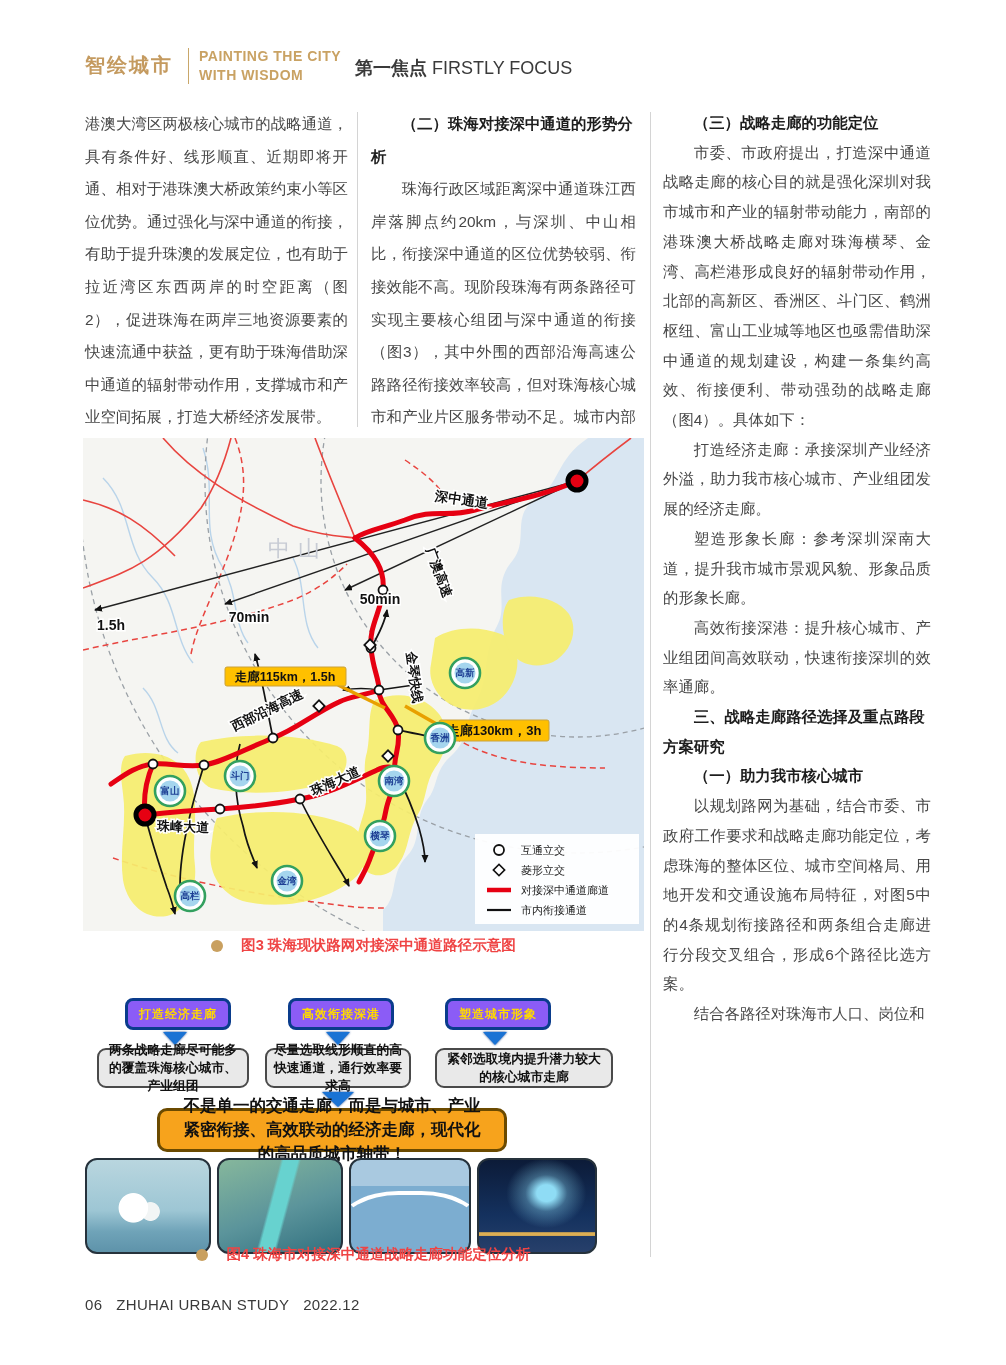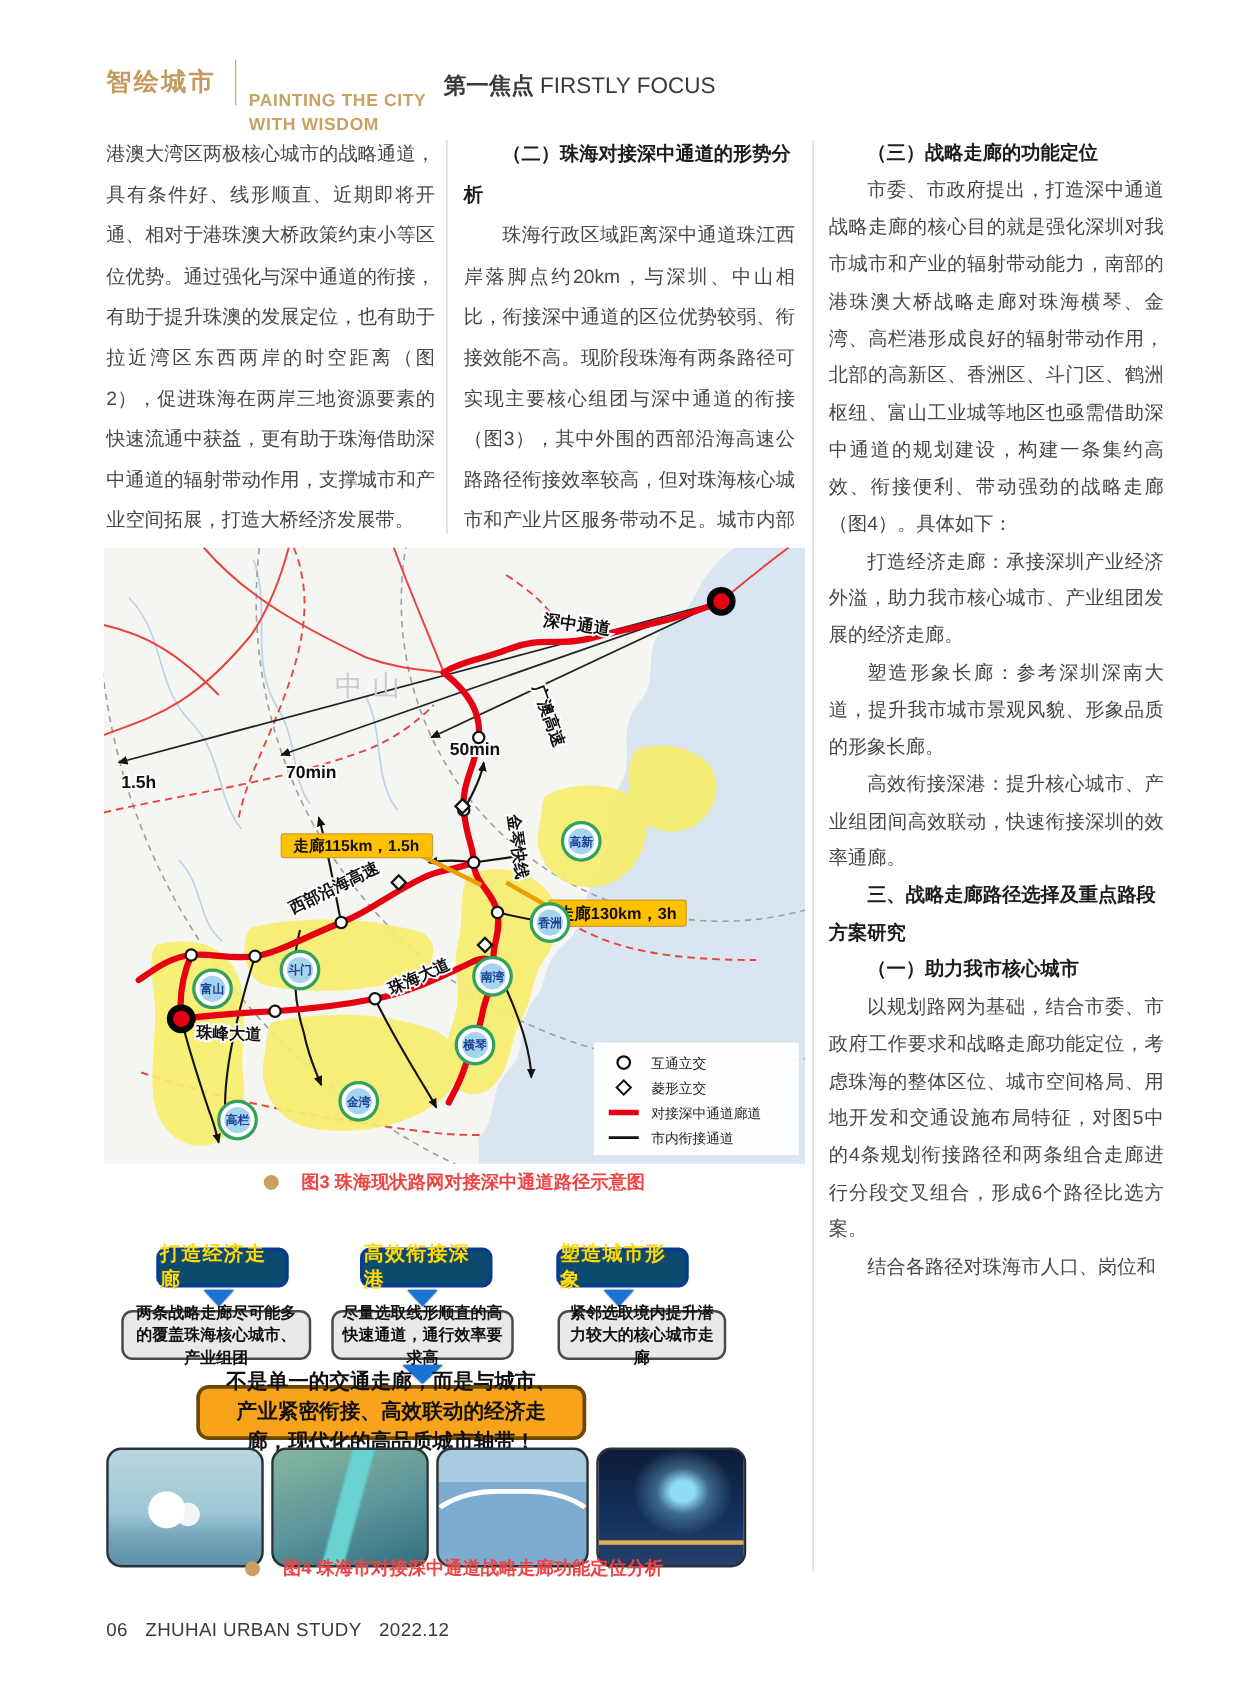--- a/index.html
+++ b/index.html
@@ -3,21 +3,21 @@
 <meta charset="utf-8">
 <style>
   html,body{margin:0;padding:0;background:#ffffff;}
   #page{position:relative;width:1006px;height:1365px;background:#ffffff;overflow:hidden;
         font-family:"Liberation Sans","DejaVu Sans",sans-serif;color:#3f3f3f;}
 
   
   .hdr{position:absolute;left:85px;top:44px;width:860px;height:46px;}
   .logo-cn{position:absolute;left:0;top:8px;font-size:20px;font-weight:800;color:#c49a5f;letter-spacing:2px;}
   .logo-bar{position:absolute;left:103px;top:4px;width:1px;height:36px;background:#c9a76a;}
-  .logo-en{position:absolute;left:114px;top:3px;font-size:14px;font-weight:700;color:#c9a263;line-height:19px;letter-spacing:.5px;margin-top:24px;}
+  .logo-en{position:absolute;left:114px;top:3px;font-size:14px;font-weight:700;color:#c9a263;line-height:19px;letter-spacing:.5px;}
   .section-title{position:absolute;left:270px;top:12px;font-size:18px;color:#3a3a3a;}
   .section-title .cn{font-weight:700;}
 
   
   .col{position:absolute;top:108px;font-size:15.4px;text-align:justify;text-justify:inter-character;color:#474747;}
   .col p,.col h4{margin:0;font-size:15.4px;}
   #col1{left:85px;width:263px;line-height:32.6px;}
   #col2{left:371px;width:265px;line-height:32.6px;}
   #col3{left:663px;width:268px;line-height:29.7px;}
   .indent{text-indent:2em;}
@@ -31,22 +31,22 @@
   
   #fig3{position:absolute;left:83px;top:438px;width:561px;height:493px;}
   #fig3 svg{display:block;}
   .figcap{position:absolute;display:flex;align-items:center;justify-content:center;gap:18px;
           font-size:14.6px;font-weight:700;color:#ef4444;}
   .cap-dot{width:12px;height:12px;border-radius:50%;background:#c9a05f;flex:0 0 auto;}
   #cap3{left:83px;top:936px;width:561px;}
 
   
   #fig4{position:absolute;left:83px;top:984px;width:561px;height:300px;}
-  .pill-head{position:absolute;height:26px;background:#0c4a6e;border:3px solid #0a3c8c;border-radius:8px;
-             color:#ffd900;font-size:16px;font-weight:800;display:flex;align-items:center;justify-content:center;
+  .pill-head{position:absolute;height:26px;background:#8b5cf6;border:3px solid #0a3c8c;border-radius:8px;
+             color:#ffd900;font-size:12px;font-weight:800;display:flex;align-items:center;justify-content:center;
              letter-spacing:1px;}
   .sm-arrow{position:absolute;width:0;height:0;border-left:12px solid transparent;border-right:12px solid transparent;
             border-top:13px solid #1a73d4;filter:drop-shadow(0 0 1px #0a3c8c);}
   .gray-box{position:absolute;background:#e9e9e9;border:2px solid #4a4a4a;border-radius:9px;
             font-size:12.8px;font-weight:700;color:#111;text-align:center;line-height:1.4;
             display:flex;align-items:center;justify-content:center;padding:2px 4px;box-sizing:border-box;}
   .big-arrow{position:absolute;width:0;height:0;border-left:16px solid transparent;border-right:16px solid transparent;
              border-top:15px solid #1a73d4;filter:drop-shadow(0 0 1px #0a3c8c);}
   #concl{position:absolute;background:#f7a31c;border:3px solid #6b4a00;border-radius:10px;
          font-size:16.5px;font-weight:800;color:#111;text-align:center;line-height:1.45;
@@ -296,25 +296,25 @@
     <div class="pill-head" style="left:42px;top:14px;width:100px;">打造经济走廊</div>
     <div class="pill-head" style="left:205px;top:14px;width:100px;">高效衔接深港</div>
     <div class="pill-head" style="left:362px;top:14px;width:100px;">塑造城市形象</div>
 
     <div class="sm-arrow" style="left:80px;top:48px;"></div>
     <div class="sm-arrow" style="left:243px;top:48px;"></div>
     <div class="sm-arrow" style="left:400px;top:48px;"></div>
 
     <div class="gray-box" style="left:14px;top:64px;width:152px;height:40px;">两条战略走廊尽可能多的覆盖珠海核心城市、产业组团</div>
     <div class="gray-box" style="left:182px;top:64px;width:146px;height:40px;">尽量选取线形顺直的高快速通道，通行效率要求高</div>
-    <div class="gray-box" style="left:363px;top:64px;width:135px;height:40px;">紧邻选取境内提升潜力较大的核心城市走廊</div>
+    <div class="gray-box" style="left:352px;top:64px;width:178px;height:40px;">紧邻选取境内提升潜力较大的核心城市走廊</div>
 
     <div class="big-arrow" style="left:239px;top:108px;"></div>
 
-    <div id="concl" style="left:74px;top:124px;width:312px;height:44px;">不是单一的交通走廊，而是与城市、产业紧密衔接、高效联动的经济走廊，现代化的高品质城市轴带！</div>
+    <div id="concl" style="left:74px;top:124px;width:350px;height:44px;font-family:Liberation Serif, serif;">不是单一的交通走廊，而是与城市、产业紧密衔接、高效联动的经济走廊，现代化的高品质城市轴带！</div>
 
     <div class="photo" id="ph1" style="left:2px;top:174px;width:126px;"></div>
     <div class="photo" id="ph2" style="left:134px;top:174px;width:126px;"></div>
     <div class="photo" id="ph3" style="left:266px;top:174px;width:122px;"></div>
     <div class="photo" id="ph4" style="left:394px;top:174px;width:120px;"></div>
   </div>
 
   <div class="figcap" id="cap4">
     <span class="cap-dot"></span>
     <span>图4 珠海市对接深中通道战略走廊功能定位分析</span>

